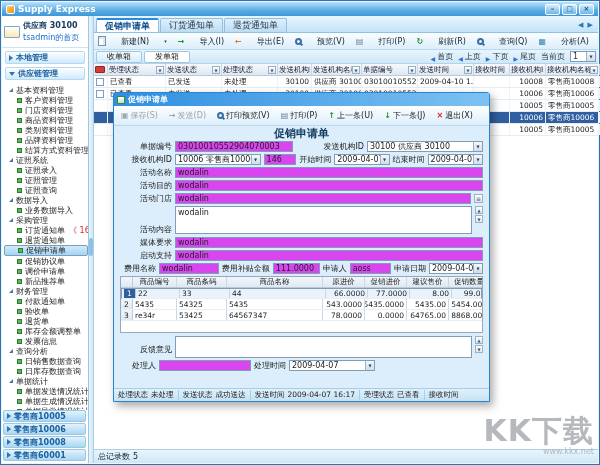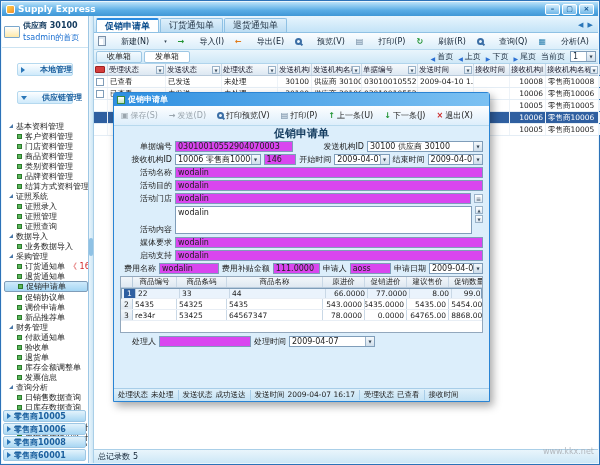--- a/index.html
+++ b/index.html
@@ -11,21 +11,21 @@
 .appicon{width:9px;height:9px;background:linear-gradient(135deg,#ffd24a,#f08c2c);border:1px solid #fff;border-radius:2px;flex:none}
 .winbtns{margin-left:auto;display:flex;gap:2px}
 .wb{width:15px;height:11px;border:1px solid #fff;border-radius:2px;background:linear-gradient(#d2ecfc,#6fb7e8);color:#0d4f8c;font-size:7px;line-height:9px;text-align:center;font-weight:bold}
 
 .sidebar{position:absolute;left:1px;top:15px;width:87px;bottom:1px;background:#fff;border-right:1px solid #9ec7e4;overflow:hidden}
 .userpanel{height:32px;border-bottom:1px solid #cde4f2;display:flex;align-items:center;gap:3px;padding:2px}
 .idcard{width:16px;height:12px;background:linear-gradient(#fff,#ffe9a8);border:1px solid #7aa7cc;border-radius:1px;flex:none}
 .uptext{display:flex;flex-direction:column;gap:1px;overflow:hidden}
 .uorg{color:#123a5e;font-weight:bold;white-space:nowrap}
 .uhome{color:#1b6fd0;white-space:nowrap}
-.secbar{height:13px;background:linear-gradient(#fdfeff,#cfeafb);border:1px solid #b5d9ef;border-radius:2px;margin:15px;display:flex;align-items:center;padding:0 3px;color:#1a5f9e;font-weight:bold;gap:15px;white-space:nowrap}
+.secbar{height:13px;background:linear-gradient(#fdfeff,#cfeafb);border:1px solid #b5d9ef;border-radius:2px;margin:3px;display:flex;align-items:center;padding:0 3px;color:#1a5f9e;font-weight:bold;gap:3px;white-space:nowrap}
 .ar{width:0;height:0;border-left:4px solid #2a76b8;border-top:3px solid transparent;border-bottom:3px solid transparent;flex:none}
 .ad{width:0;height:0;border-top:4px solid #2a76b8;border-left:3px solid transparent;border-right:3px solid transparent;flex:none}
 .tree{padding:2px 0 0 2px;height:calc(100% - 120px);overflow:hidden}
 .ti{height:10px;display:flex;align-items:center;gap:3px;white-space:nowrap;padding-left:5px;cursor:default}
 .ti.l2{padding-left:13px}
 .ti.sel{background:linear-gradient(#cfeafb,#a4d6f4);border-radius:2px}
 .m1{width:0;height:0;border-bottom:4px solid #4a77a8;border-left:4px solid transparent;flex:none}
 .m2{width:5px;height:5px;background:#5cb85c;border:1px solid #2d7a2d;flex:none}
 .badge{color:#d42a2a;margin-left:1px}
 .bottombars{position:absolute;left:1px;right:2px;bottom:2px}
@@ -639,20 +639,28 @@
           <span class="gc g1">re34r</span>
           <span class="gc g2">53425</span>
           <span class="gc g3">64567347</span>
           <span class="gc g4 num">78.0000</span>
           <span class="gc g5 num">0.0000</span>
           <span class="gc g6 num">64765.00</span>
           <span class="gc g7 num">8868.000</span>
         </div>
       </div>
       <div class="dform" style="margin-top:3px">
+        <div class="frow" style="align-items:flex-start">
+          <span class="lbl" style="margin-top:8px">反馈意见</span>
+          <span class="ta grow" style="height:22px"></span>
+          <span class="scrl">
+              <span class="sc">▲</span>
+              <span class="sc">▼</span>
+            </span>
+        </div>
         <div class="frow">
           <span class="lbl" style="width:36px">处理人</span>
           <span class="inp" style="width:92px"></span>
           <span class="lbl auto">处理时间</span>
           <span class="sel" style="width:86px">
               <span class="seltext">2009-04-07</span>
               <span class="sarr">▼</span>
             </span>
         </div>
       </div>
@@ -674,16 +682,17 @@
             <span>已查看</span>
           </span>
         <span class="seg">
             <span>接收时间</span>
           </span>
       </div>
     </div>
   </div>
 
   <div class="wm">
+    <div class="wmt">KK下载</div>
     <div class="wmu">www.kkx.net</div>
   </div>
 
 </div>
 
 </body></html>

